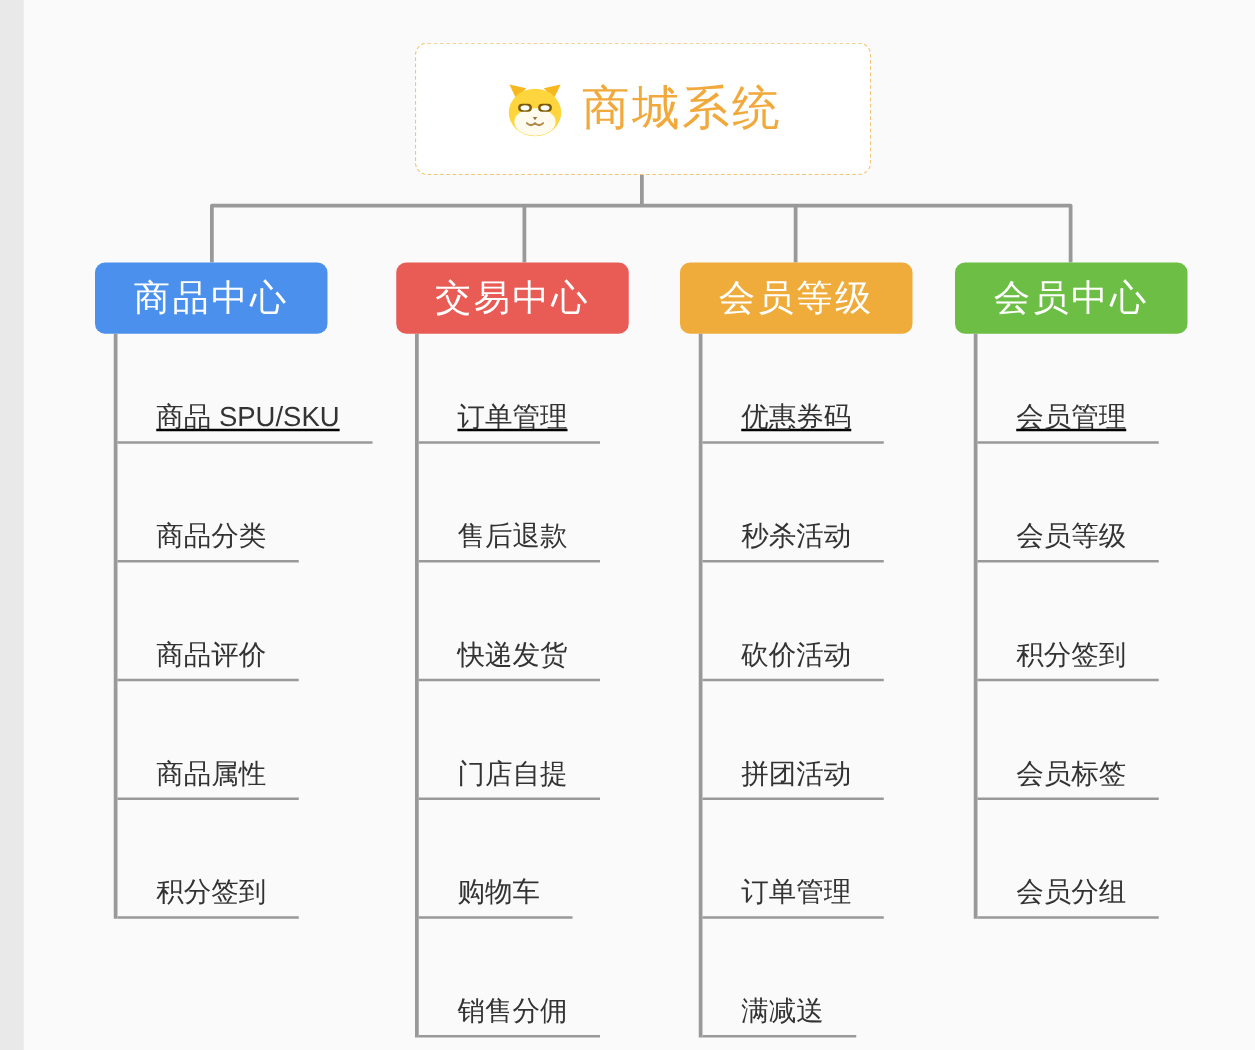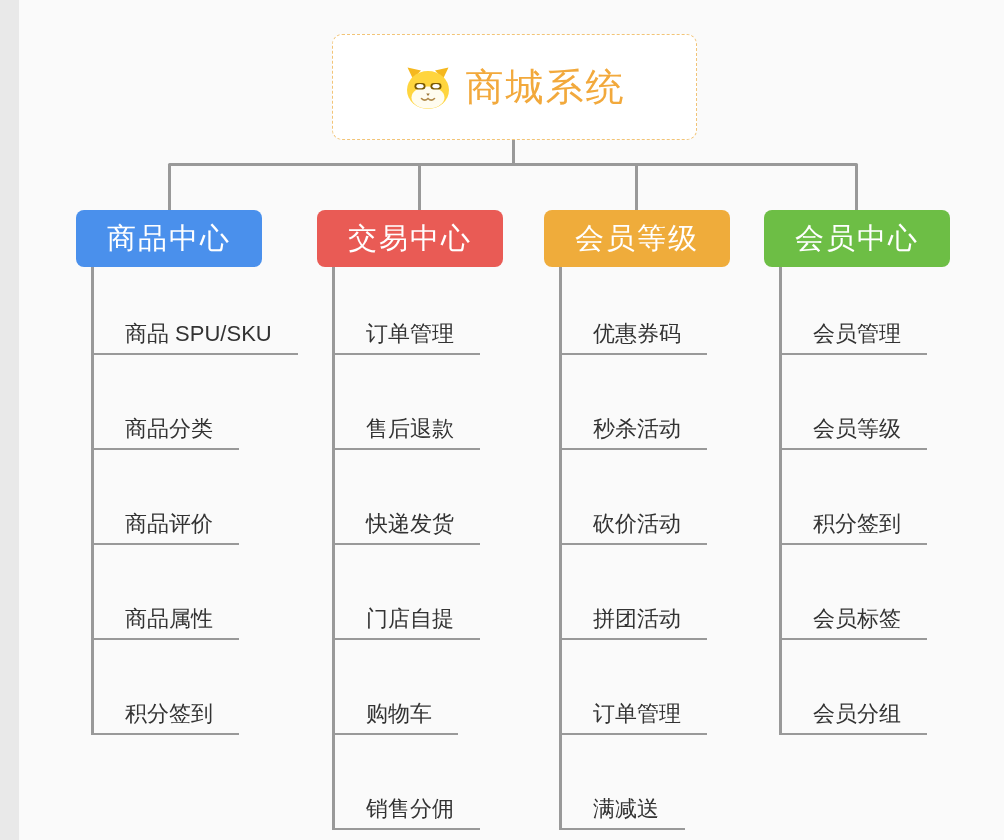--- a/index.html
+++ b/index.html
@@ -68,21 +68,21 @@
   .branch-items {
     list-style: none;
     margin-left: 15px;
     border-left: 3px solid #999999;
   }
   .branch-items li {
     height: 95px;
     display: flex;
     align-items: flex-end;
   }
-  .branch-items li:first-child { height: 88px; }
+  .branch-items li:first-child { height: 88px; text-decoration: underline; }
   .topic-label {
     display: inline-block;
     white-space: nowrap;
     border-bottom: 2px solid #999999;
     padding: 0 26px 6px 31px;
     font-size: 22px;
     color: #333333;
     line-height: 1.25;
   }
 </style>

